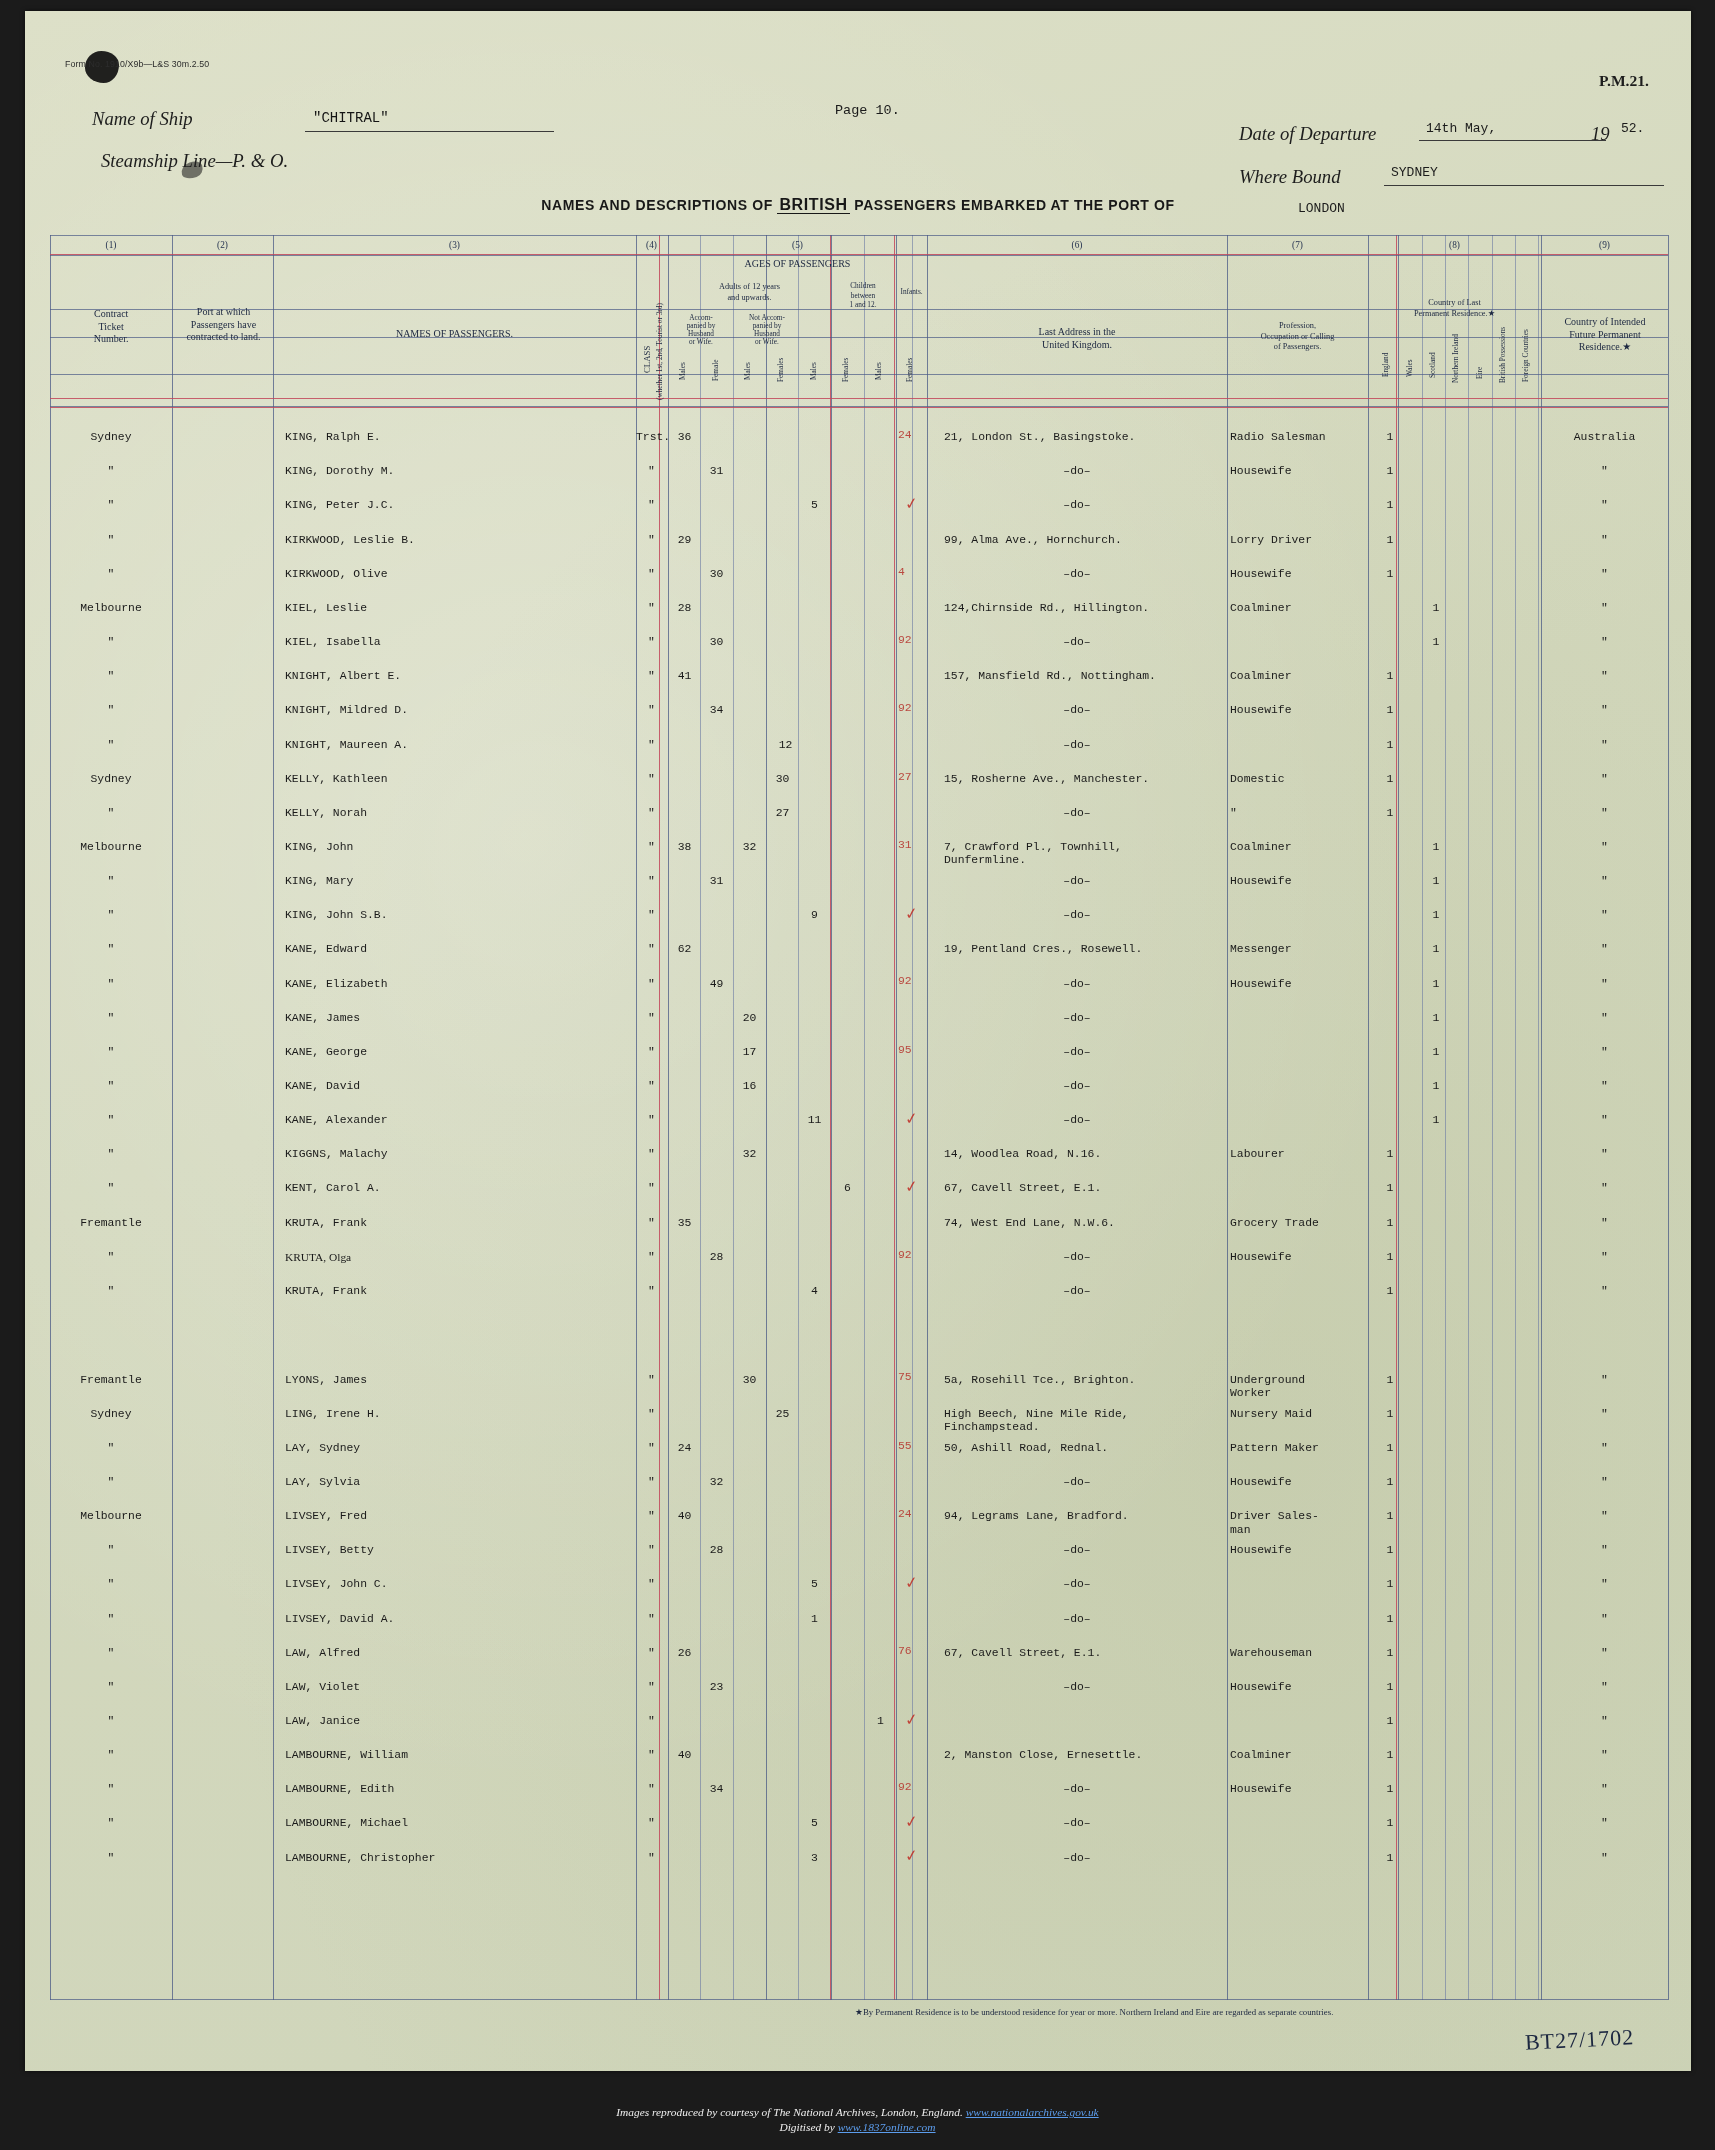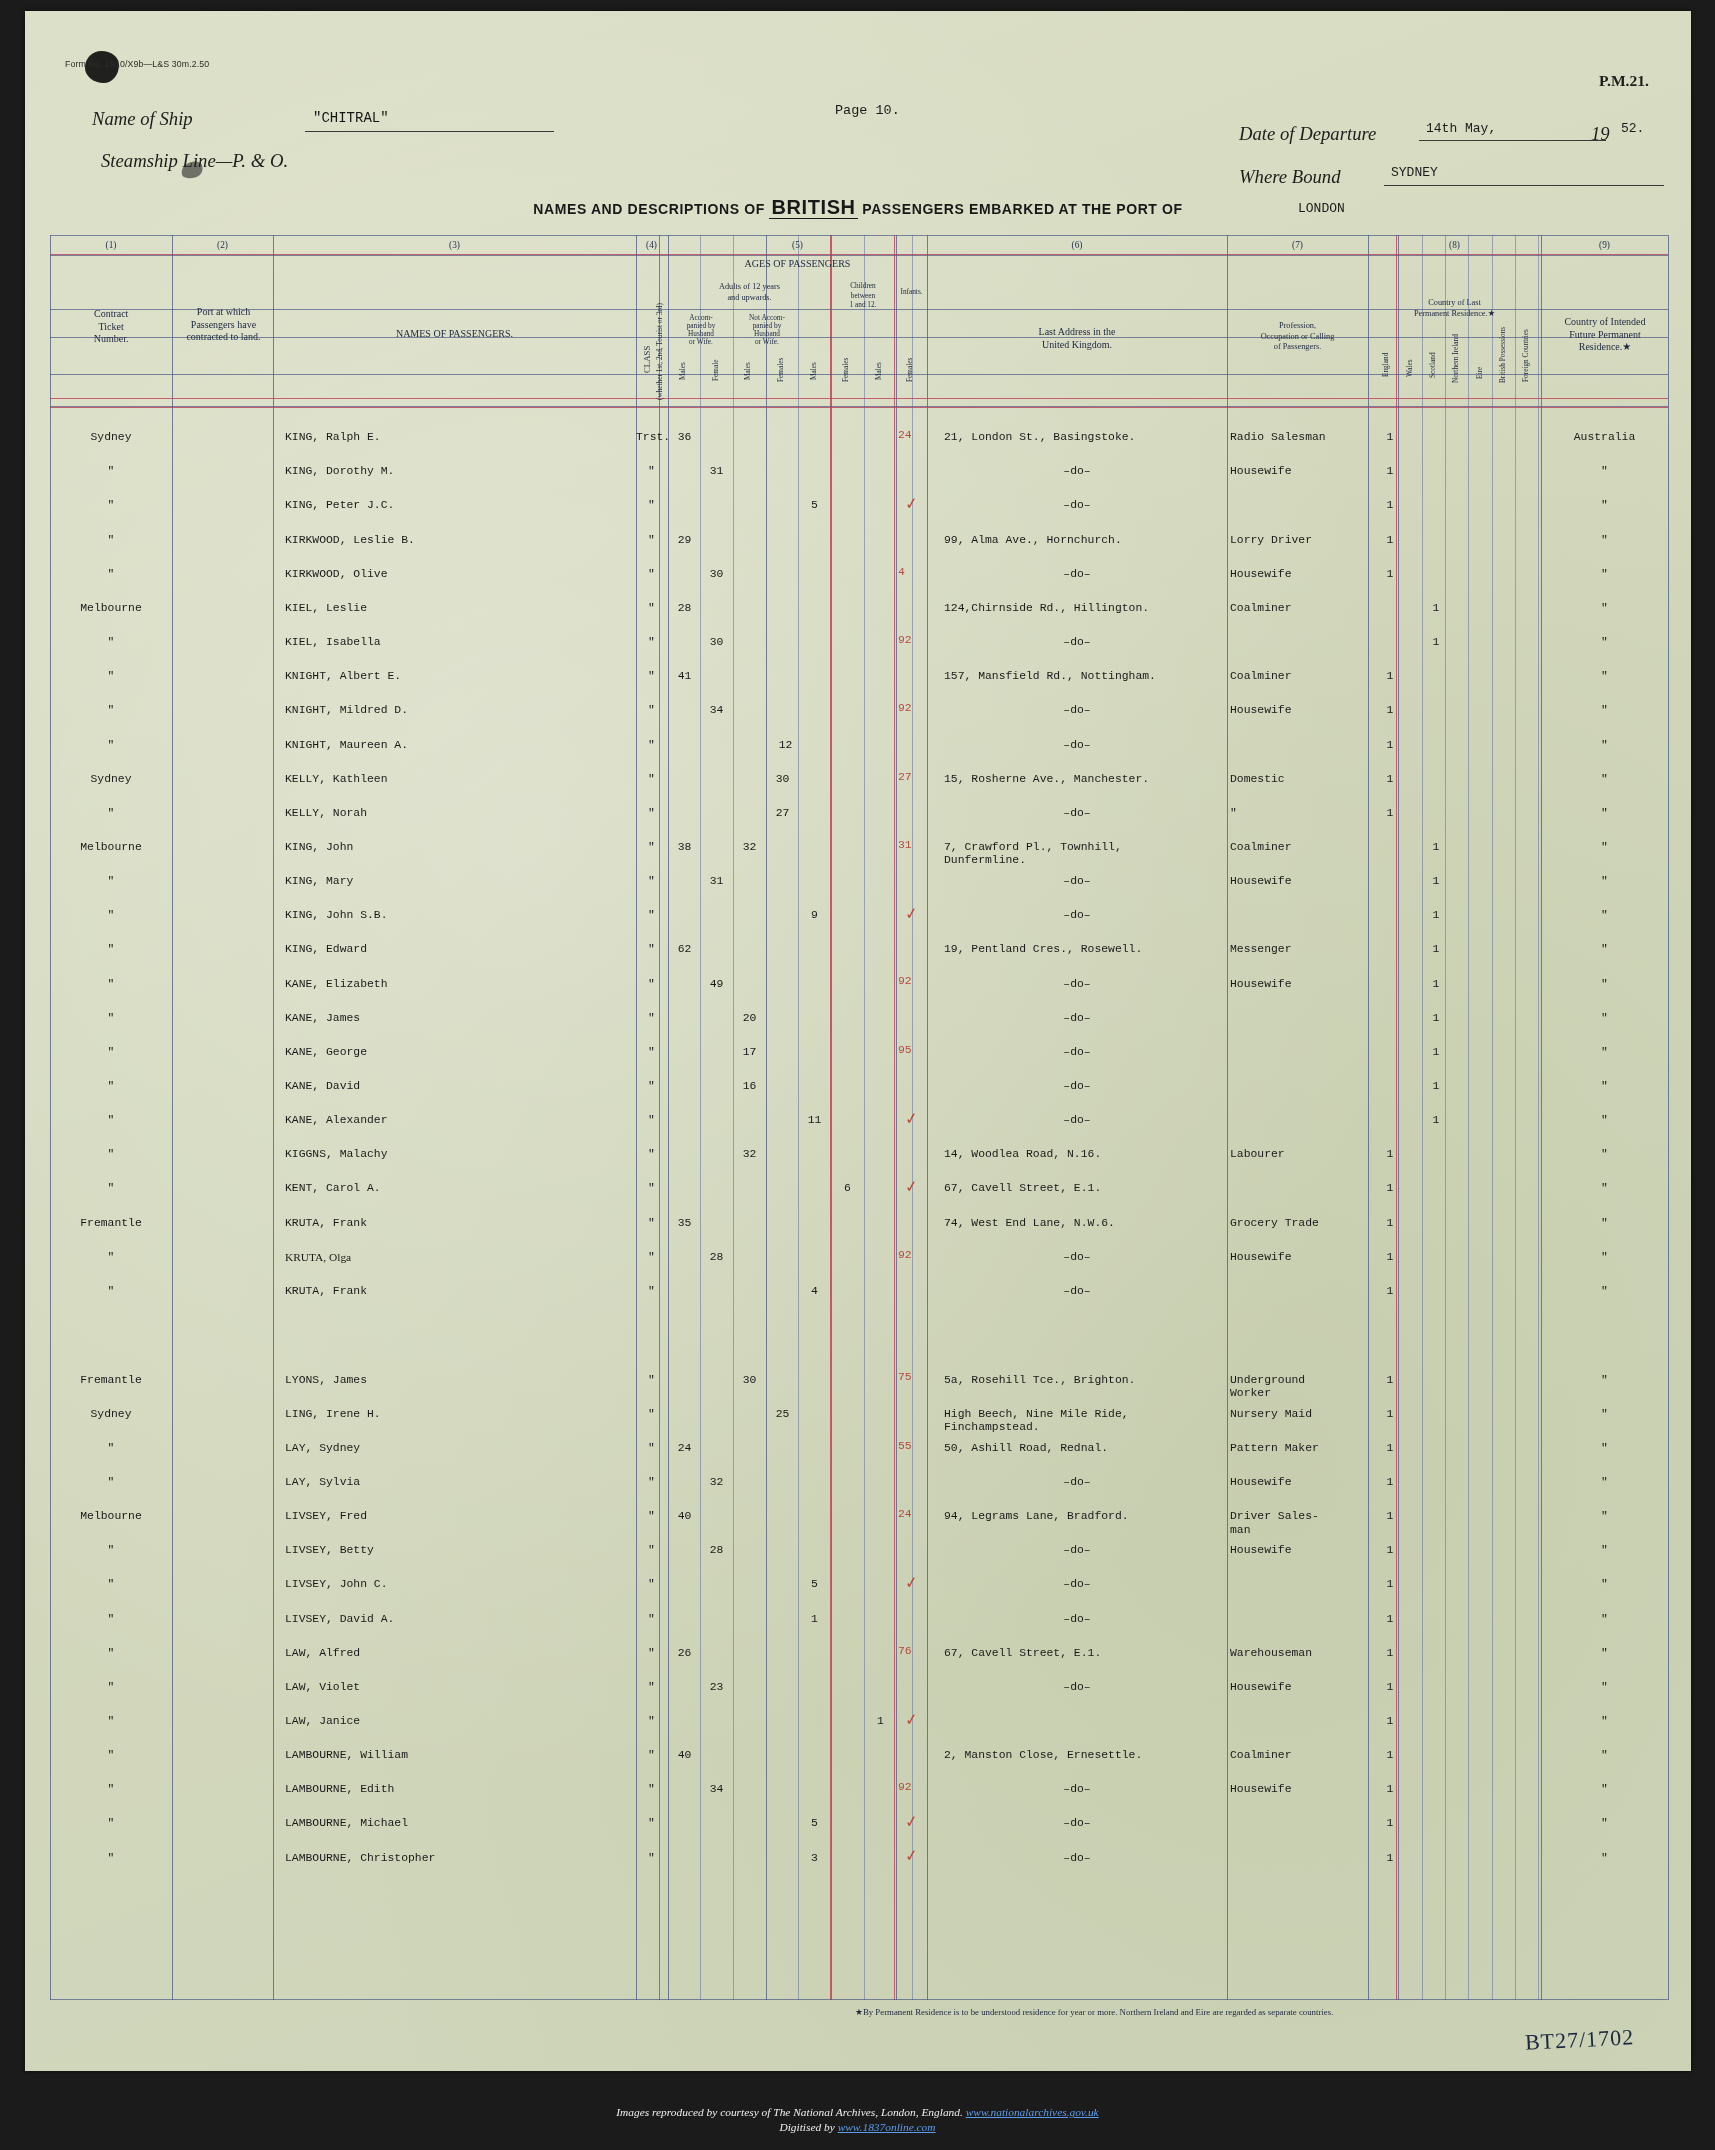--- a/index.html
+++ b/index.html
@@ -111,21 +111,21 @@
     top: 185px;
     width: 1666px;
     text-align: center;
     font-family: "Liberation Sans", sans-serif;
     font-size: 14px;
     font-weight: bold;
     letter-spacing: 0.6px;
     color: #181818;
   }
   .titleline .big {
-    font-size: 20px;
+    font-size: 16px;
     border-bottom: 1.6px solid #181818;
     padding: 0 2.1px;
   }
   .title-port {
     position: absolute;
     left: 1273px;
     top: 190px;
     font-family: "Liberation Mono", monospace;
     font-size: 13px;
     color: #1b1b1b;
@@ -554,21 +554,21 @@
           <div class="cell intend" style="left: 1491px; width: 127px; text-align: center; top: 640px;">"</div>
           <div class="cell port" style="left: 0px; width: 122px; text-align: center; top: 674px;">"</div>
           <div class="cell name" style="left: 235px; text-align: left; top: 674px;">KING, John S.B.</div>
           <div class="cell cls" style="left: 586px; width: 31px; text-align: center; top: 674px;">"</div>
           <div class="cell num" style="left: 748px; width: 33px; text-align: center; top: 674px;">9</div>
           <div class="cell addr" style="left: 877px; width: 300px; text-align: center; top: 674px;">–do–</div>
           <div class="cell ctry" style="left: 1375px; width: 22px; top: 674px;">1</div>
           <div class="cell intend" style="left: 1491px; width: 127px; text-align: center; top: 674px;">"</div>
           <div class="tick" style="left: 855px; top: 670px;">✓</div>
           <div class="cell port" style="left: 0px; width: 122px; text-align: center; top: 708px;">"</div>
-          <div class="cell name" style="left: 235px; text-align: left; top: 708px;">KING, Edward</div>
+          <div class="cell name" style="left: 235px; text-align: left; top: 708px;">KANE, Edward</div>
           <div class="cell cls" style="left: 586px; width: 31px; text-align: center; top: 708px;">"</div>
           <div class="cell num" style="left: 618px; width: 33px; text-align: center; top: 708px;">62</div>
           <div class="cell addr" style="left: 894px; text-align: left; top: 708px;">19, Pentland Cres., Rosewell.</div>
           <div class="cell occ" style="left: 1180px; text-align: left; top: 708px;">Messenger</div>
           <div class="cell ctry" style="left: 1375px; width: 22px; top: 708px;">1</div>
           <div class="cell intend" style="left: 1491px; width: 127px; text-align: center; top: 708px;">"</div>
           <div class="cell port" style="left: 0px; width: 122px; text-align: center; top: 743px;">"</div>
           <div class="cell name" style="left: 235px; text-align: left; top: 743px;">KANE, Elizabeth</div>
           <div class="cell cls" style="left: 586px; width: 31px; text-align: center; top: 743px;">"</div>
           <div class="cell num" style="left: 650px; width: 33px; text-align: center; top: 743px;">49</div>

